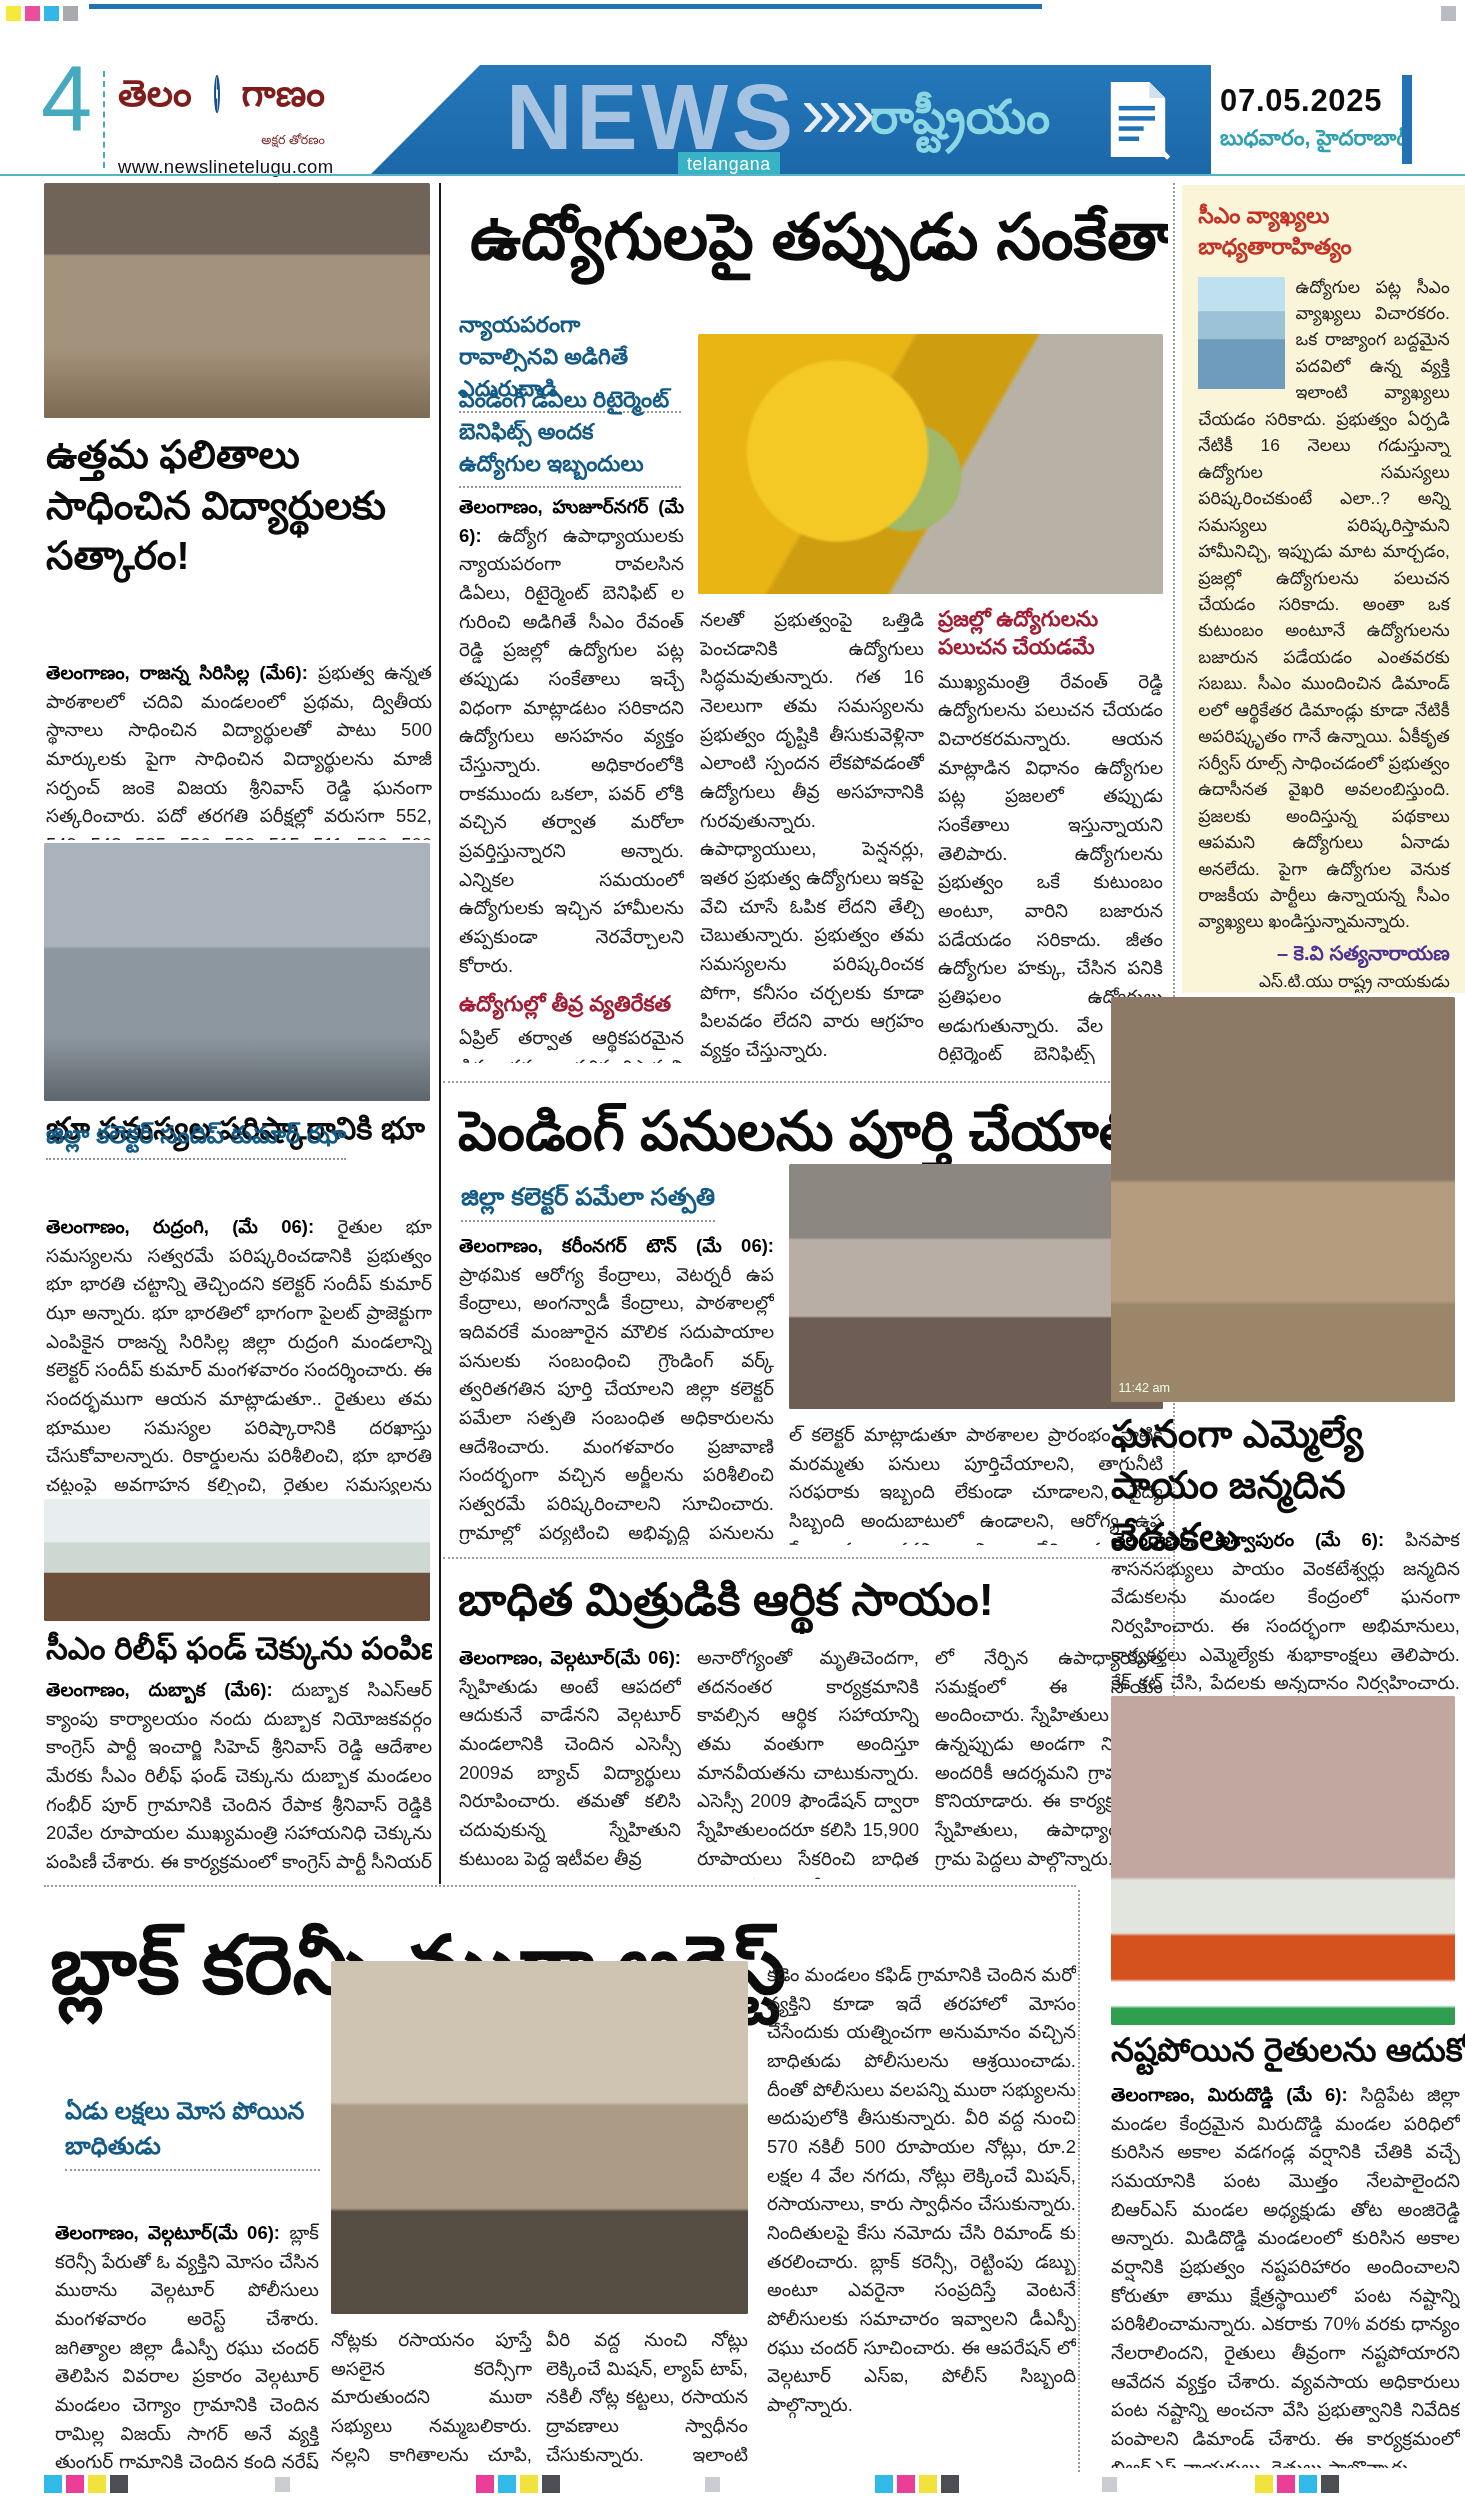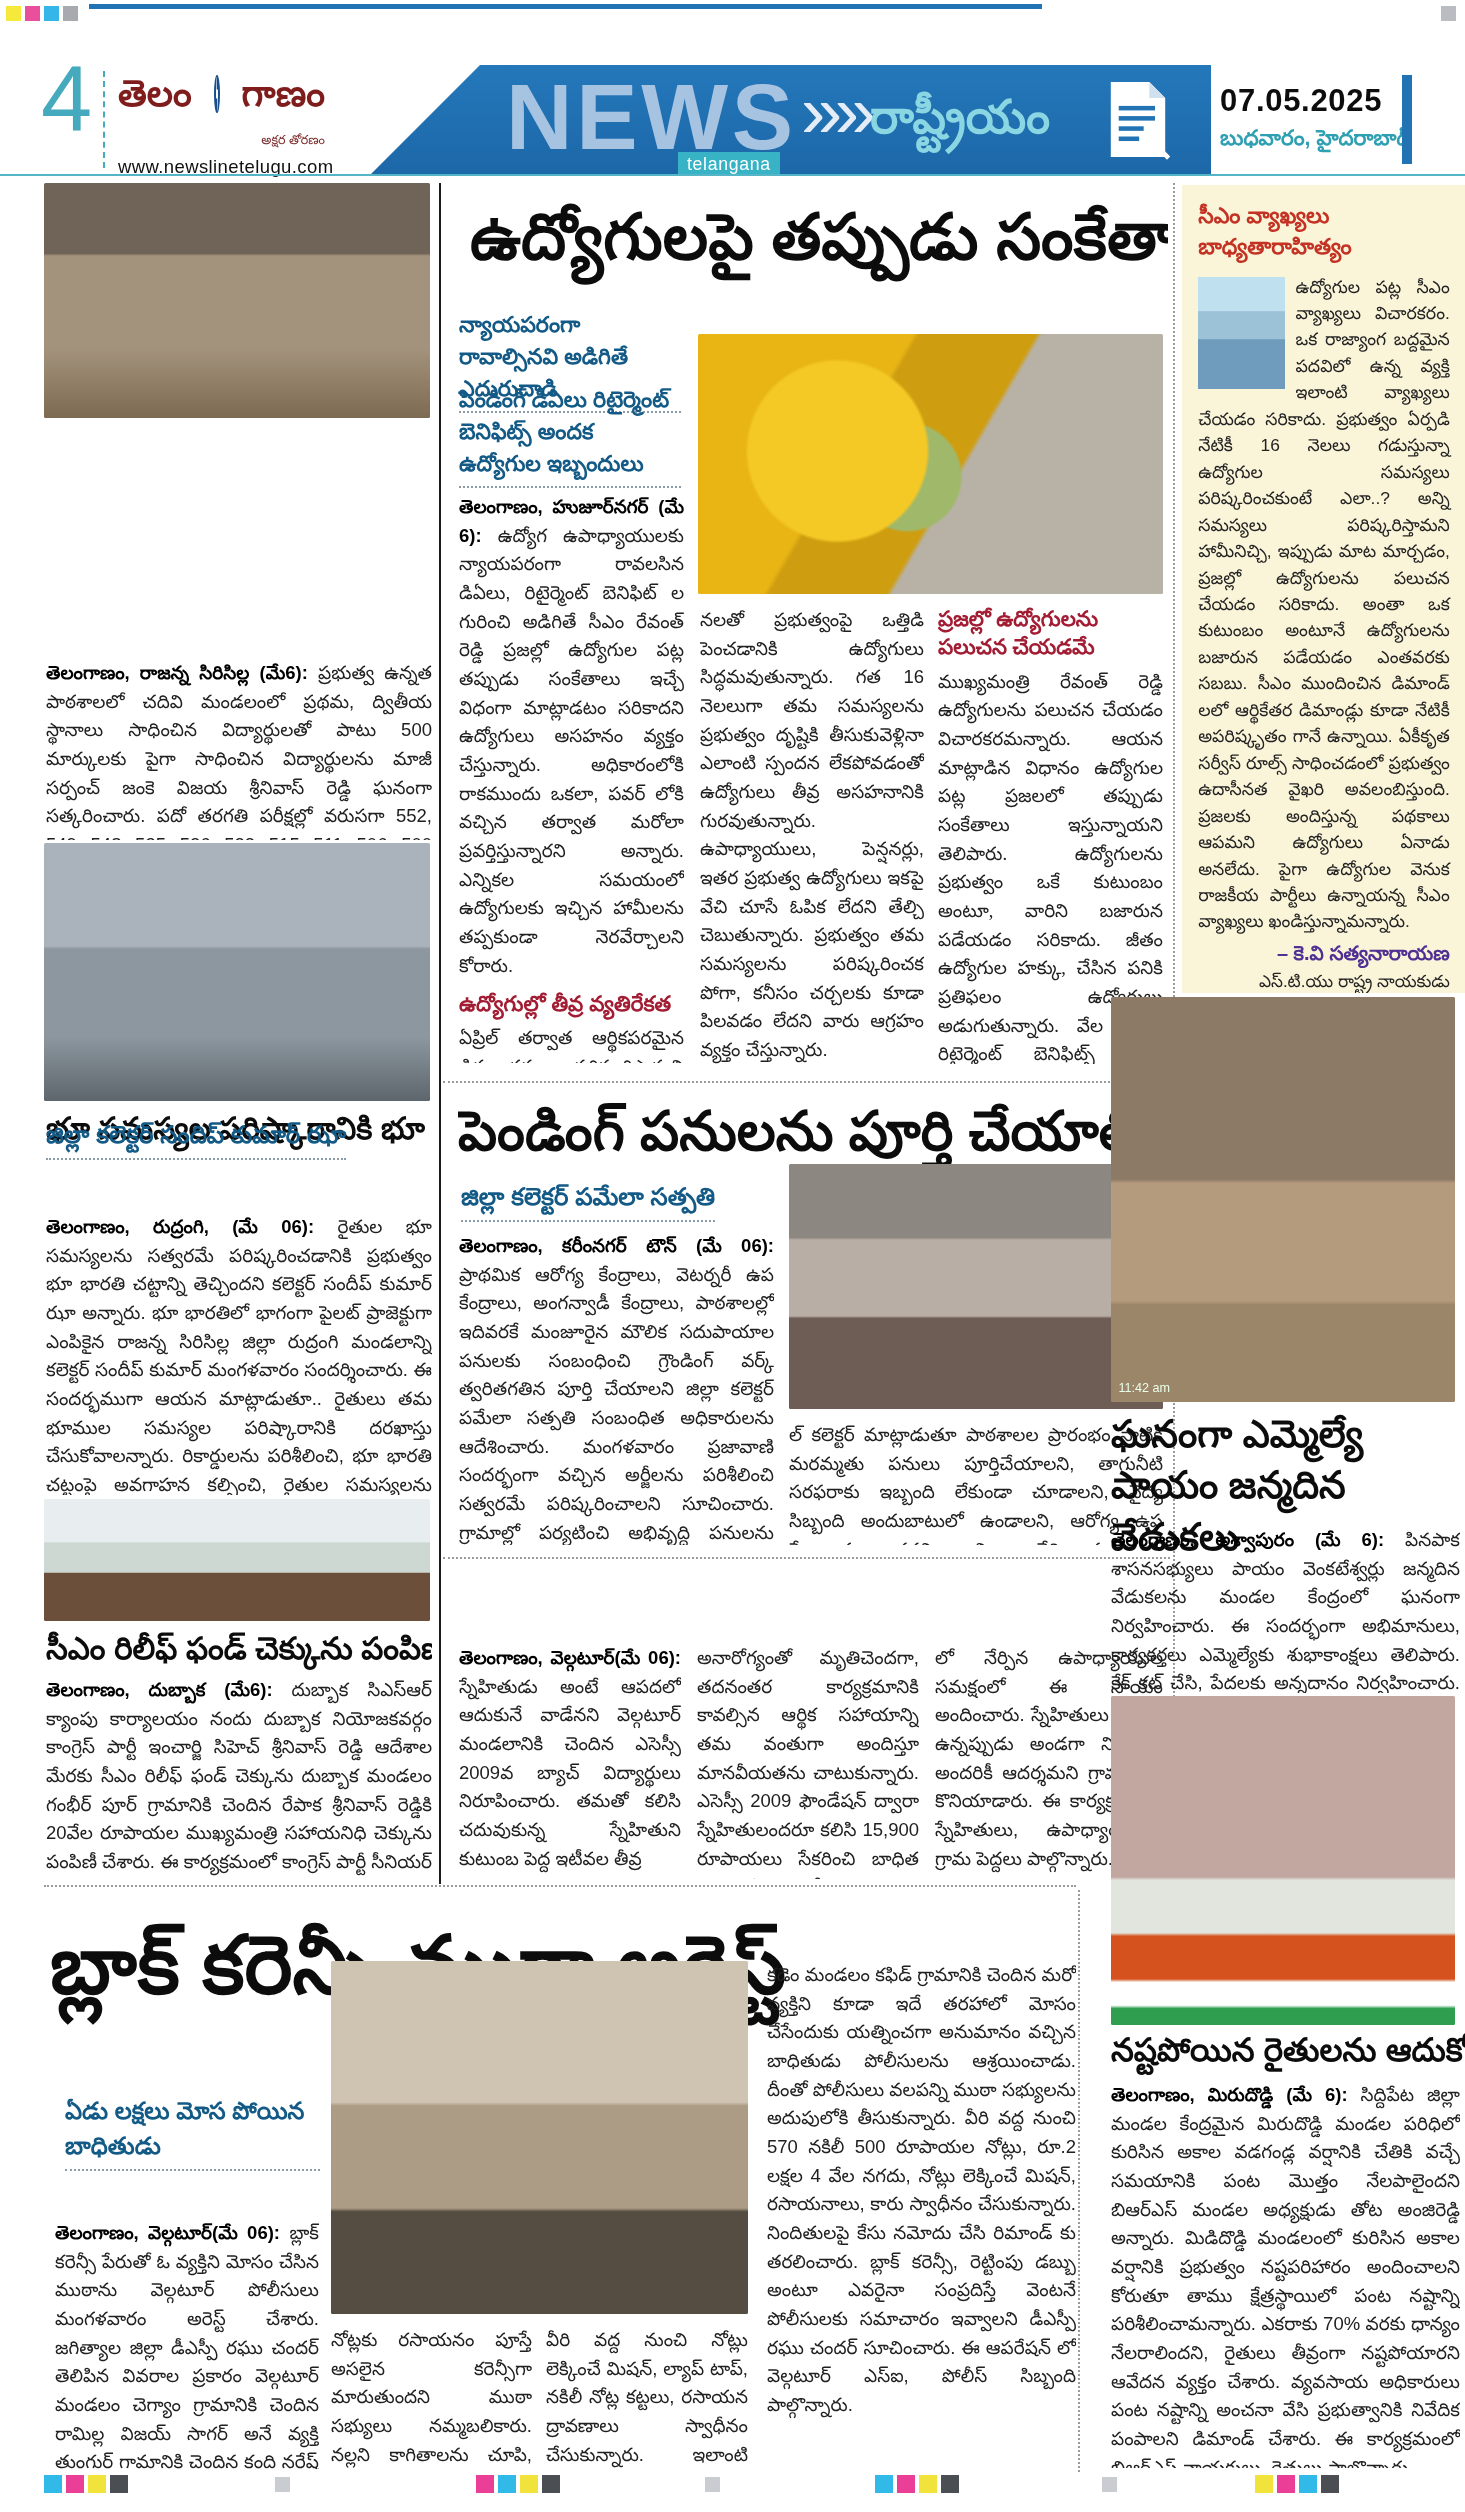--- a/index.html
+++ b/index.html
@@ -103,20 +103,21 @@
   <div class="abs" style="left:0;top:174px;width:1466px;height:2.2px;background:#53b5c6"></div>
 
   <div class="abs solid-v" style="left:439px;top:183px;width:2.2px;height:1701px;"></div>
   <div class="abs dot-v" style="left:1173px;top:183px;height:1698px;"></div>
   <div class="abs dot-v" style="left:1078px;top:1890px;height:582px;"></div>
   <div class="abs dot-h" style="left:443px;top:1081px;width:727px;"></div>
   <div class="abs dot-h" style="left:443px;top:1557px;width:727px;"></div>
   <div class="abs dot-h" style="left:44px;top:1885px;width:1032px;"></div>
 
   <div class="photo ph-students" style="left:44px;top:183px;width:386px;height:235px;"></div>
+  <div class="abs h-black" style="left:46px;top:430px;width:386px;font-size:39px;line-height:1.3;">ఉత్తమ ఫలితాలు సాధించిన విద్యార్థులకు సత్కారం!</div>
   <div class="abs body clip" style="left:46px;top:659px;width:386px;height:181px;">
     <b>తెలంగాణం, రాజన్న సిరిసిల్ల (మే6):</b>
     <span>ప్రభుత్వ ఉన్నత పాఠశాలలో చదివి మండలంలో ప్రథమ, ద్వితీయ స్థానాలు సాధించిన విద్యార్థులతో పాటు 500 మార్కులకు పైగా సాధించిన విద్యార్థులను మాజీ సర్పంచ్ జంకె విజయ శ్రీనివాస్ రెడ్డి ఘనంగా సత్కరించారు. పదో తరగతి పరీక్షల్లో వరుసగా 552, 549, 548, 535, 526, 523, 515, 511, 506, 500 మార్కులు సాధించిన విద్యార్థులకు అభినందనలు తెలిపారు. విద్యార్థులు కృషి, పట్టుదలతో చదివి ఉన్నత స్థానాలకు ఎదగాలని ఆకాంక్షించారు. ప్రభుత్వ పాఠశాలల్లో చదివే పేద విద్యార్థులకు అన్ని విధాలా అండగా ఉంటామని, భవిష్యత్తులో మరింత ప్రోత్సాహం అందిస్తామని హామీ ఇచ్చారు. ఉత్తమ ఫలితాలు సాధించిన విద్యార్థులకు జ్ఞాపికలు, ప్రశంసా పత్రాలు అందజేసి ప్రోత్సహించారు. ఈ కార్యక్రమంలో పాఠశాల ప్రధానోపాధ్యాయులు, ఉపాధ్యాయులు, గ్రామ పెద్దలు, విద్యార్థుల తల్లిదండ్రులు తదితరులు పాల్గొన్నారు.</span>
   </div>
 
   <div class="photo ph-press" style="left:44px;top:843px;width:386px;height:258px;"></div>
   <div class="abs h-black nowrap clip" style="left:46px;top:1111px;width:386px;font-size:31px;">భూ సమస్యల పరిష్కారానికి భూ భారతి</div>
   <div class="abs deck" style="left:46px;top:1117px;display:inline-block;">జిల్లా కలెక్టర్ సందిప్ కుమార్ ఝా</div>
   <div class="abs body clip" style="left:46px;top:1213px;width:386px;height:282px;">
     <b>తెలంగాణం, రుద్రంగి, (మే 06):</b>
@@ -155,20 +156,21 @@
 
   <div class="abs h-black nowrap clip" style="left:458px;top:1090px;width:709px;font-size:55px;line-height:1.5;">పెండింగ్ పనులను పూర్తి చేయాలి</div>
   <div class="abs deck" style="left:461px;top:1179px;display:inline-block;">జిల్లా కలెక్టర్ పమేలా సత్పతి</div>
   <div class="photo ph-meeting" style="left:789px;top:1164px;width:374px;height:245px;"></div>
   <div class="abs body clip" style="left:459px;top:1232px;width:315px;height:313px;">
     <b>తెలంగాణం, కరీంనగర్ టౌన్ (మే 06):</b>
     <span>ప్రాథమిక ఆరోగ్య కేంద్రాలు, వెటర్నరీ ఉప కేంద్రాలు, అంగన్వాడీ కేంద్రాలు, పాఠశాలల్లో ఇదివరకే మంజూరైన మౌలిక సదుపాయాల పనులకు సంబంధించి గ్రౌండింగ్ వర్క్ త్వరితగతిన పూర్తి చేయాలని జిల్లా కలెక్టర్ పమేలా సత్పతి సంబంధిత అధికారులను ఆదేశించారు. మంగళవారం ప్రజావాణి సందర్భంగా వచ్చిన అర్జీలను పరిశీలించి సత్వరమే పరిష్కరించాలని సూచించారు. గ్రామాల్లో పర్యటించి అభివృద్ధి పనులను పరిశీలించాలని, నాణ్యతా ప్రమాణాలు పాటించాలని స్పష్టం చేశారు. ఇందిరమ్మ ఇండ్ల లబ్ధిదారుల ఎంపికలో పారదర్శకత పాటించి అర్హులను గుర్తించాలని అన్నారు. ఇందిరమ్మ ఇండ్ల మంజూరుకు సంబంధించి విచారణ అధికారులు పకడ్బందీగా విచారించాలన్నారు. అనర్హులకు మంజూరైనట్లు తేలితే కఠిన చర్యలు తీసుకుంటామని హెచ్చరించారు. అడిషన</span>
   </div>
   <div class="abs body clip" style="left:789px;top:1421px;width:374px;height:124px;">ల్ కలెక్టర్ మాట్లాడుతూ పాఠశాలల ప్రారంభం నాటికి మరమ్మతు పనులు పూర్తిచేయాలని, తాగునీటి సరఫరాకు ఇబ్బంది లేకుండా చూడాలని, వైద్య సిబ్బంది అందుబాటులో ఉండాలని, ఆరోగ్య ఉప కేంద్రాలను తరలించాలని ఆదేశించారు. ఈ సమావేశంలో మున్సిపల్ కమిషనర్ చాహత్ బాజ్పేయి, డిఆర్ఓ వెంకటేశ్వర్లు, డిటిడిఓ పవన్ కుమార్ పాల్గొన్నారు.</div>
 
+  <div class="abs h-black nowrap clip" style="left:458px;top:1566px;width:709px;font-size:45px;line-height:1.5;">బాధిత మిత్రుడికి ఆర్థిక సాయం!</div>
   <div class="abs body clip" style="left:459px;top:1644px;width:222px;height:235px;">
     <b>తెలంగాణం, వెల్గటూర్(మే 06):</b>
     <span>స్నేహితుడు అంటే ఆపదలో ఆదుకునే వాడేనని వెల్గటూర్ మండలానికి చెందిన ఎసెస్సీ 2009వ బ్యాచ్ విద్యార్థులు నిరూపించారు. తమతో కలిసి చదువుకున్న స్నేహితుని కుటుంబ పెద్ద ఇటీవల తీవ్ర</span>
   </div>
   <div class="abs body clip" style="left:697px;top:1644px;width:222px;height:235px;">అనారోగ్యంతో మృతిచెందగా, తదనంతర కార్యక్రమానికి కావల్సిన ఆర్థిక సహాయాన్ని తమ వంతుగా అందిస్తూ మానవీయతను చాటుకున్నారు. ఎసెస్సీ 2009 ఫౌండేషన్ ద్వారా స్నేహితులందరూ కలిసి 15,900 రూపాయలు సేకరించి బాధిత మిత్రునికి అందజేశారు. తమకు విద్యాబుద్ధులు నేర్పి, సమాజములో ఎలా ముందుకు సాగా</div>
   <div class="abs body clip" style="left:935px;top:1644px;width:228px;height:235px;">లో నేర్పిన ఉపాధ్యాయుల సమక్షంలో ఈ సాయం అందించారు. స్నేహితులు కష్టాల్లో ఉన్నప్పుడు అండగా నిలవడం అందరికీ ఆదర్శమని గ్రామస్తులు కొనియాడారు. ఈ కార్యక్రమంలో స్నేహితులు, ఉపాధ్యాయులు, గ్రామ పెద్దలు పాల్గొన్నారు.</div>
 
   <div class="abs h-black nowrap clip" style="left:50px;top:1895px;width:798px;font-size:81px;line-height:1.75;">బ్లాక్ కరెన్సీ ముఠా అరెస్ట్</div>
   <div class="abs deck" style="left:65px;top:2094px;width:255px;font-size:24px;">ఏడు లక్షలు మోస పోయిన బాధితుడు</div>
   <div class="abs body clip" style="left:55px;top:2219px;width:264px;height:250px;">

